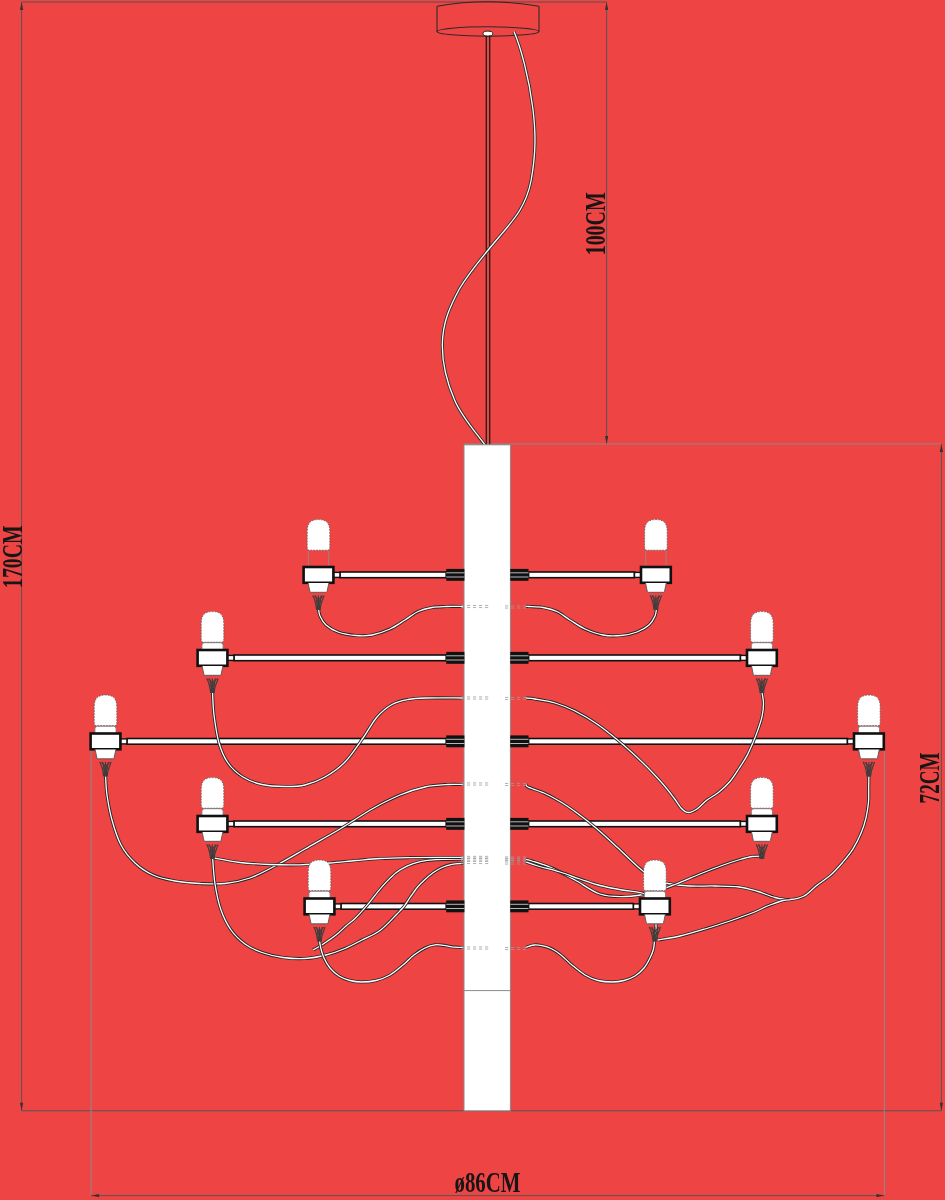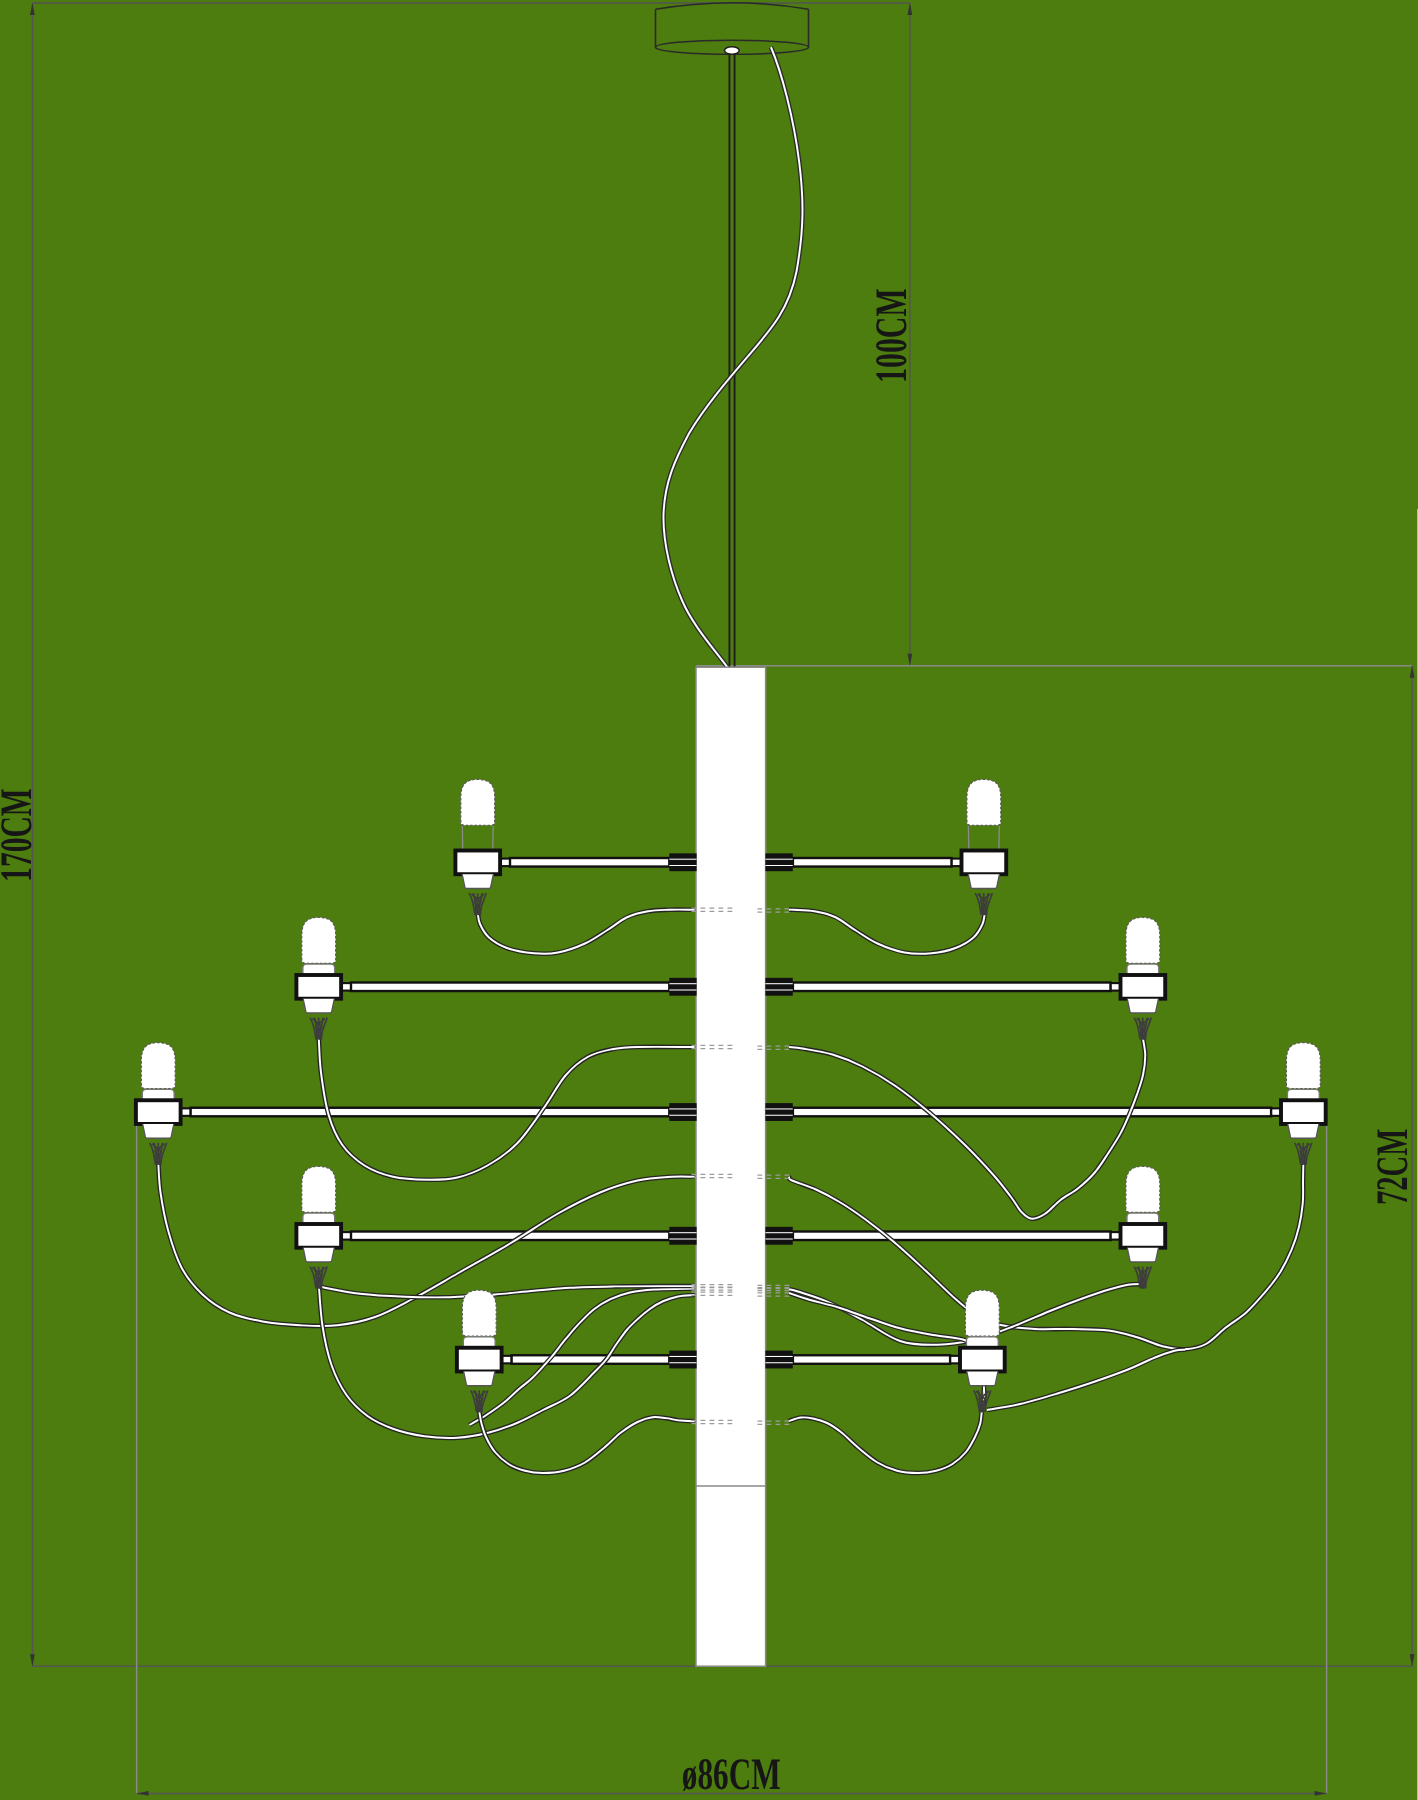--- a/index.html
+++ b/index.html
@@ -1,17 +1,17 @@
 <!DOCTYPE html>
 <html><head>
 <meta charset="utf-8">
 <title>Chandelier drawing</title>
 <style>
 html,body{margin:0;padding:0;background:#fff;}
-#stage{position:relative;width:945px;height:1200px;background:#4d7c0f;overflow:hidden;}
+#stage{position:relative;width:945px;height:1200px;background:#ef4444;overflow:hidden;}
 svg{display:block;}
 </style>
 </head>
 <body>
 <div id="stage">
 <svg width="945" height="1200" viewBox="0 0 945 1200" xmlns="http://www.w3.org/2000/svg">
 
 <line x1="21.6" y1="2" x2="606.6" y2="2" stroke="#555" stroke-width="1.1"></line>
 
 <line x1="21.6" y1="2" x2="21.6" y2="1110.8" stroke="#555" stroke-width="1"></line>

